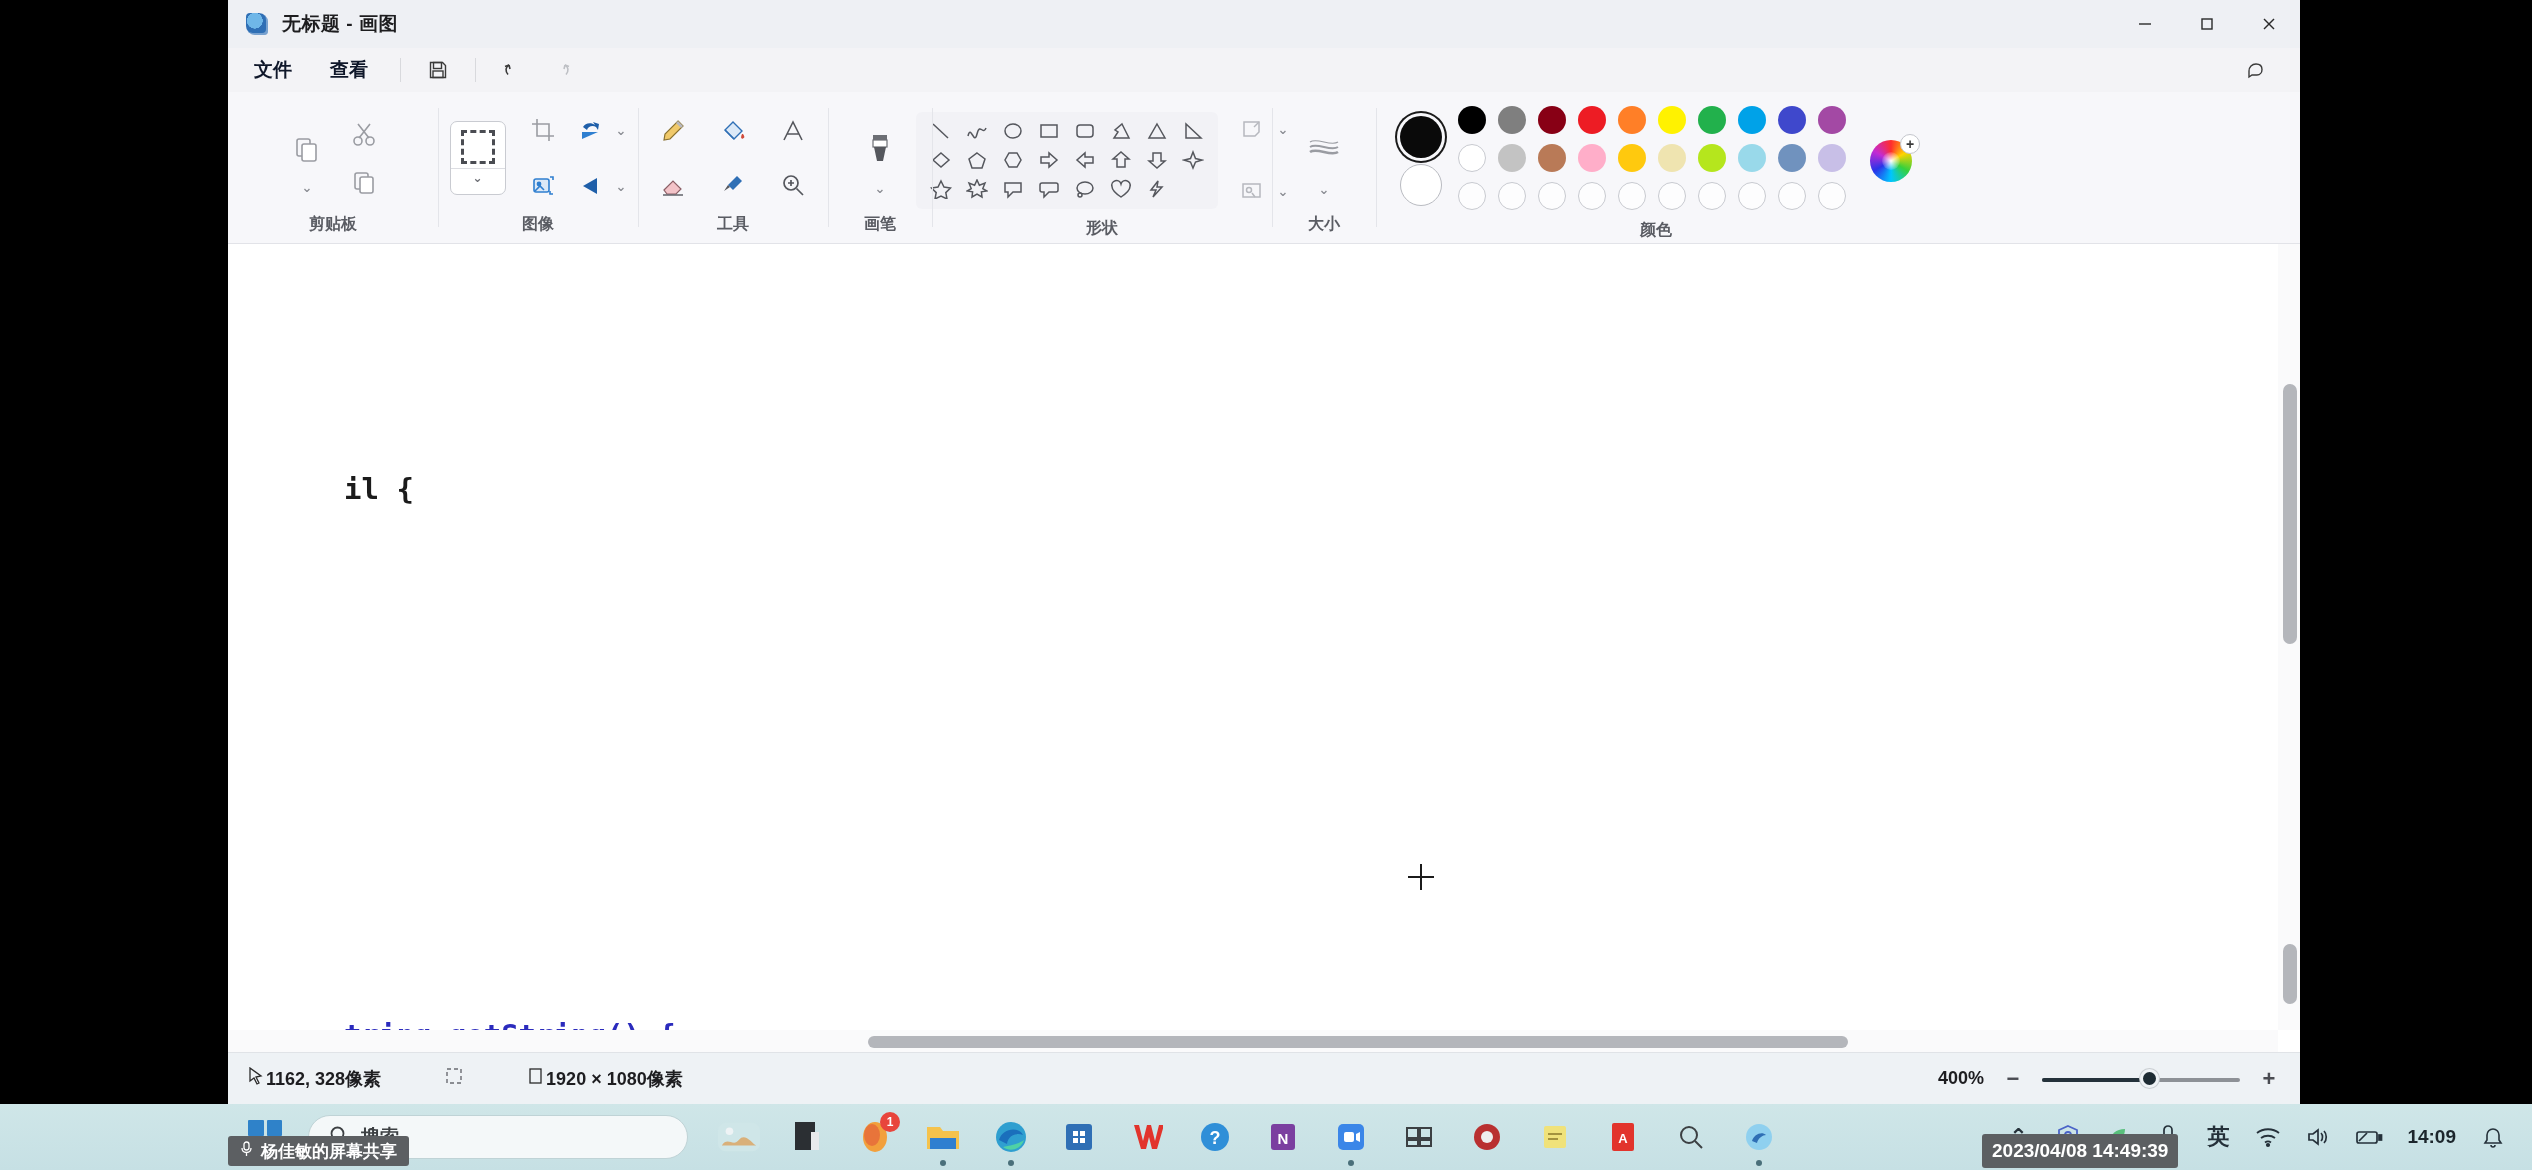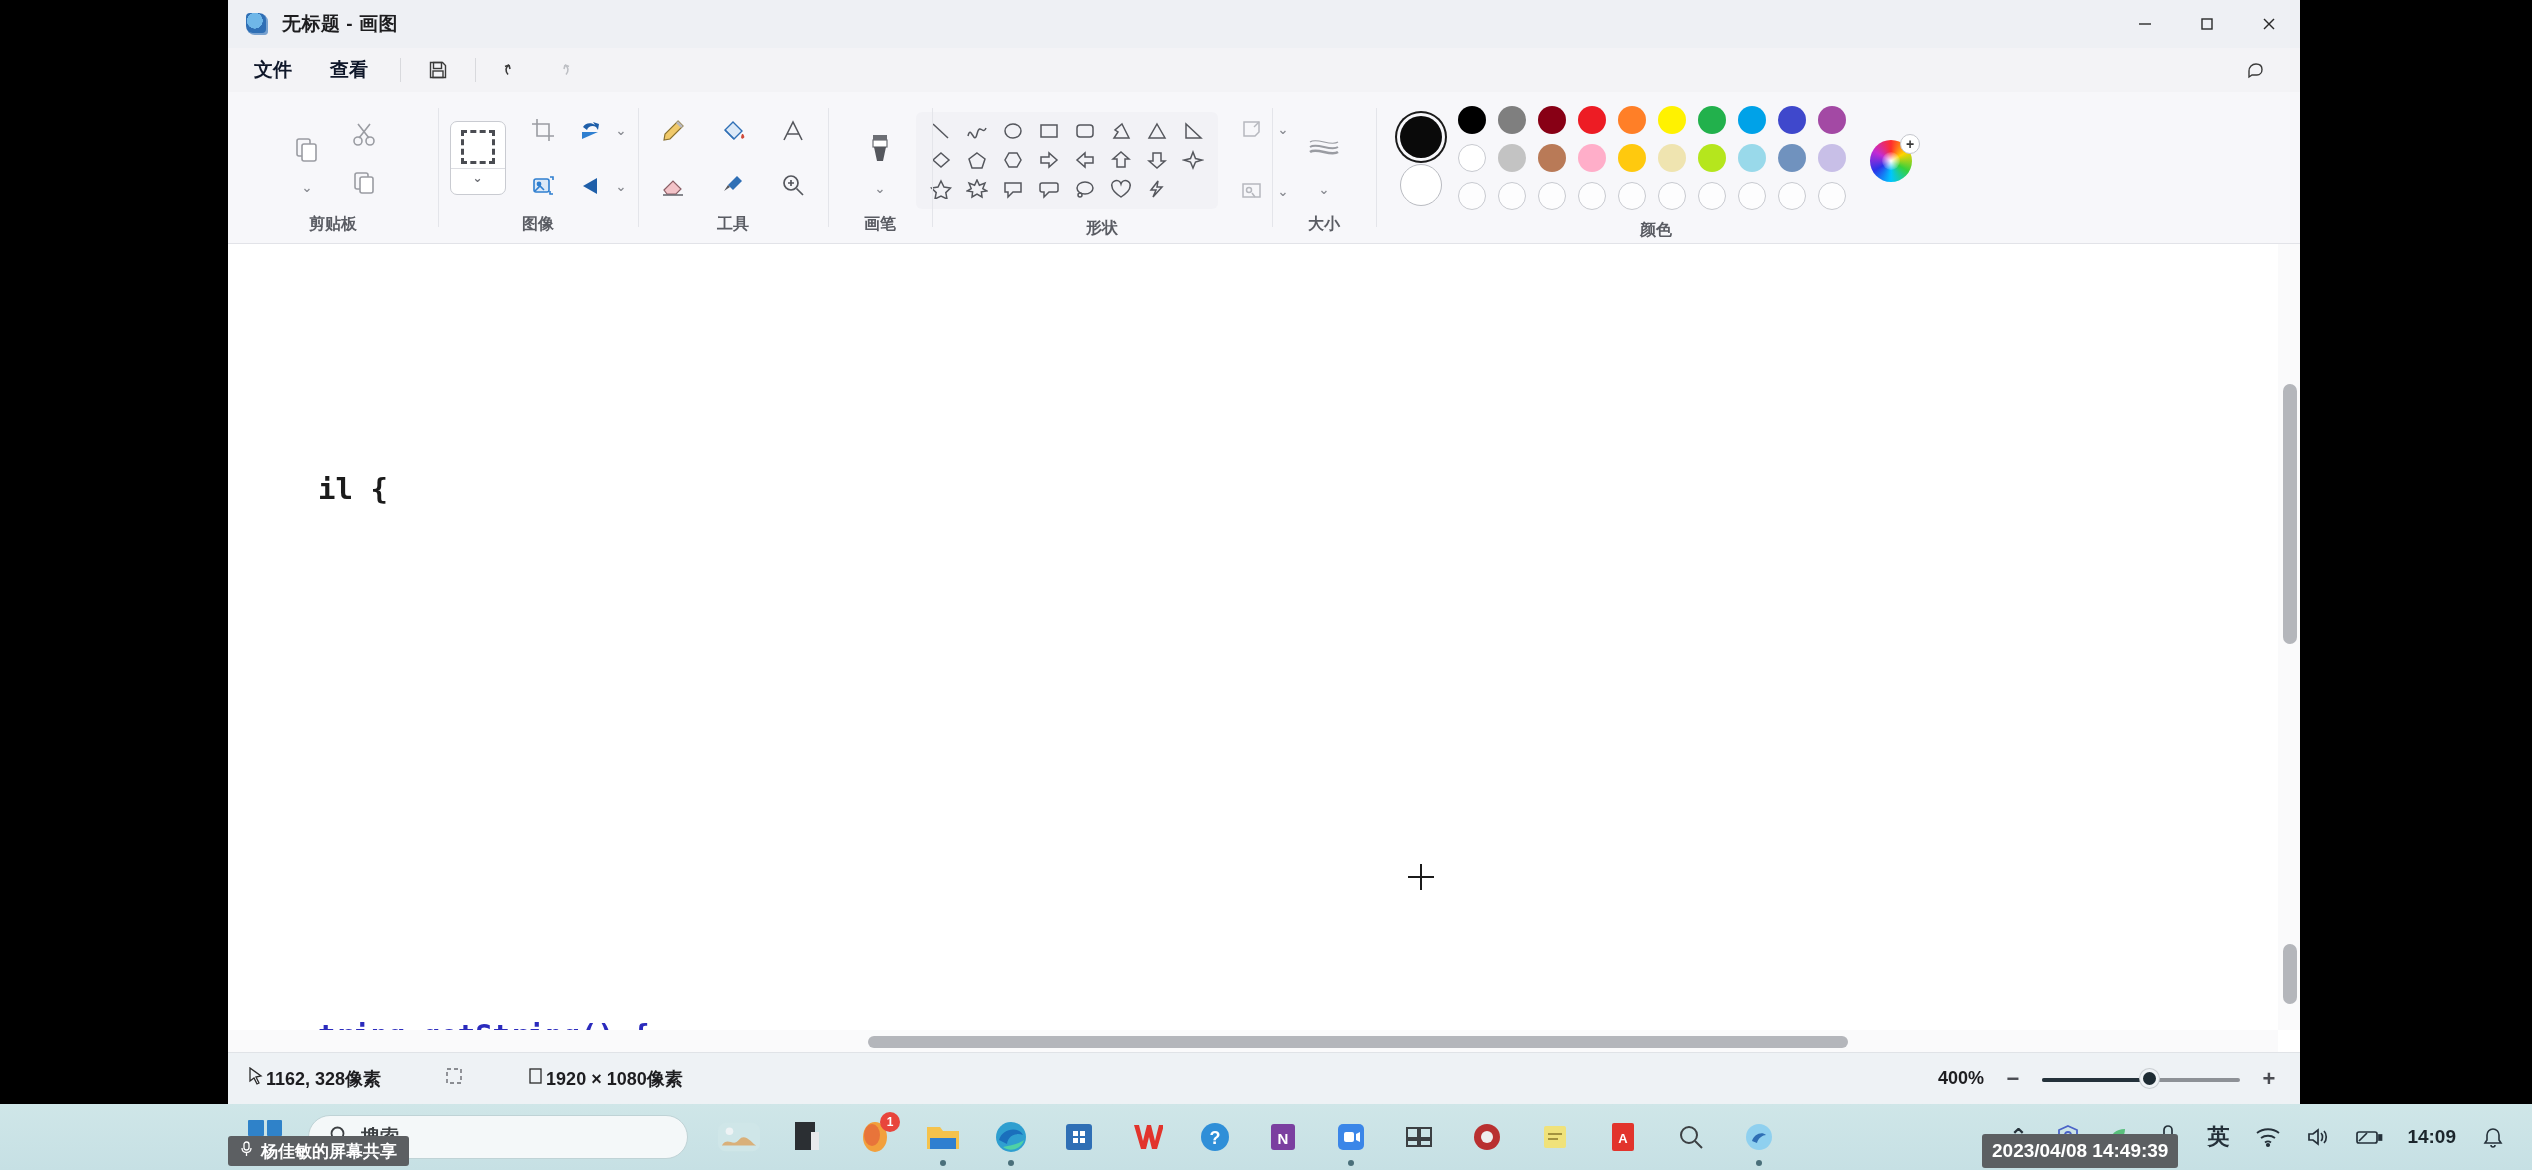--- a/index.html
+++ b/index.html
@@ -114,21 +114,21 @@
                 display:flex; align-items:center; justify-content:center; }
 
   
   .canvas-wrap { flex:1; position:relative; background:#fff; overflow:hidden; }
   .code {
     position:absolute; left:0; top:18px; width:100%;
     font-family:"DejaVu Sans Mono", "Liberation Mono", monospace;
     font-size: 29px; line-height: 91px; white-space: pre; letter-spacing: 0px;
   }
   .code .ln { height:91px; padding-left: 222px; margin-left:-222px; }
-  .ln-inner { display:inline-block; padding-left:90px; }
+  .ln-inner { display:inline-block; padding-left:116px; }
   .c-kw   { color:#2b2bbd; }
   .c-plain{ color:#1b1b1b; }
 
   .crosshair { position:absolute; left:1180px; top:620px; width:26px; height:26px; }
   .crosshair::before, .crosshair::after {
     content:""; position:absolute; background:#1b1b1b;
   }
   .crosshair::before { left:12px; top:0; width:2px; height:26px; }
   .crosshair::after  { left:0; top:12px; width:26px; height:2px; }
 

